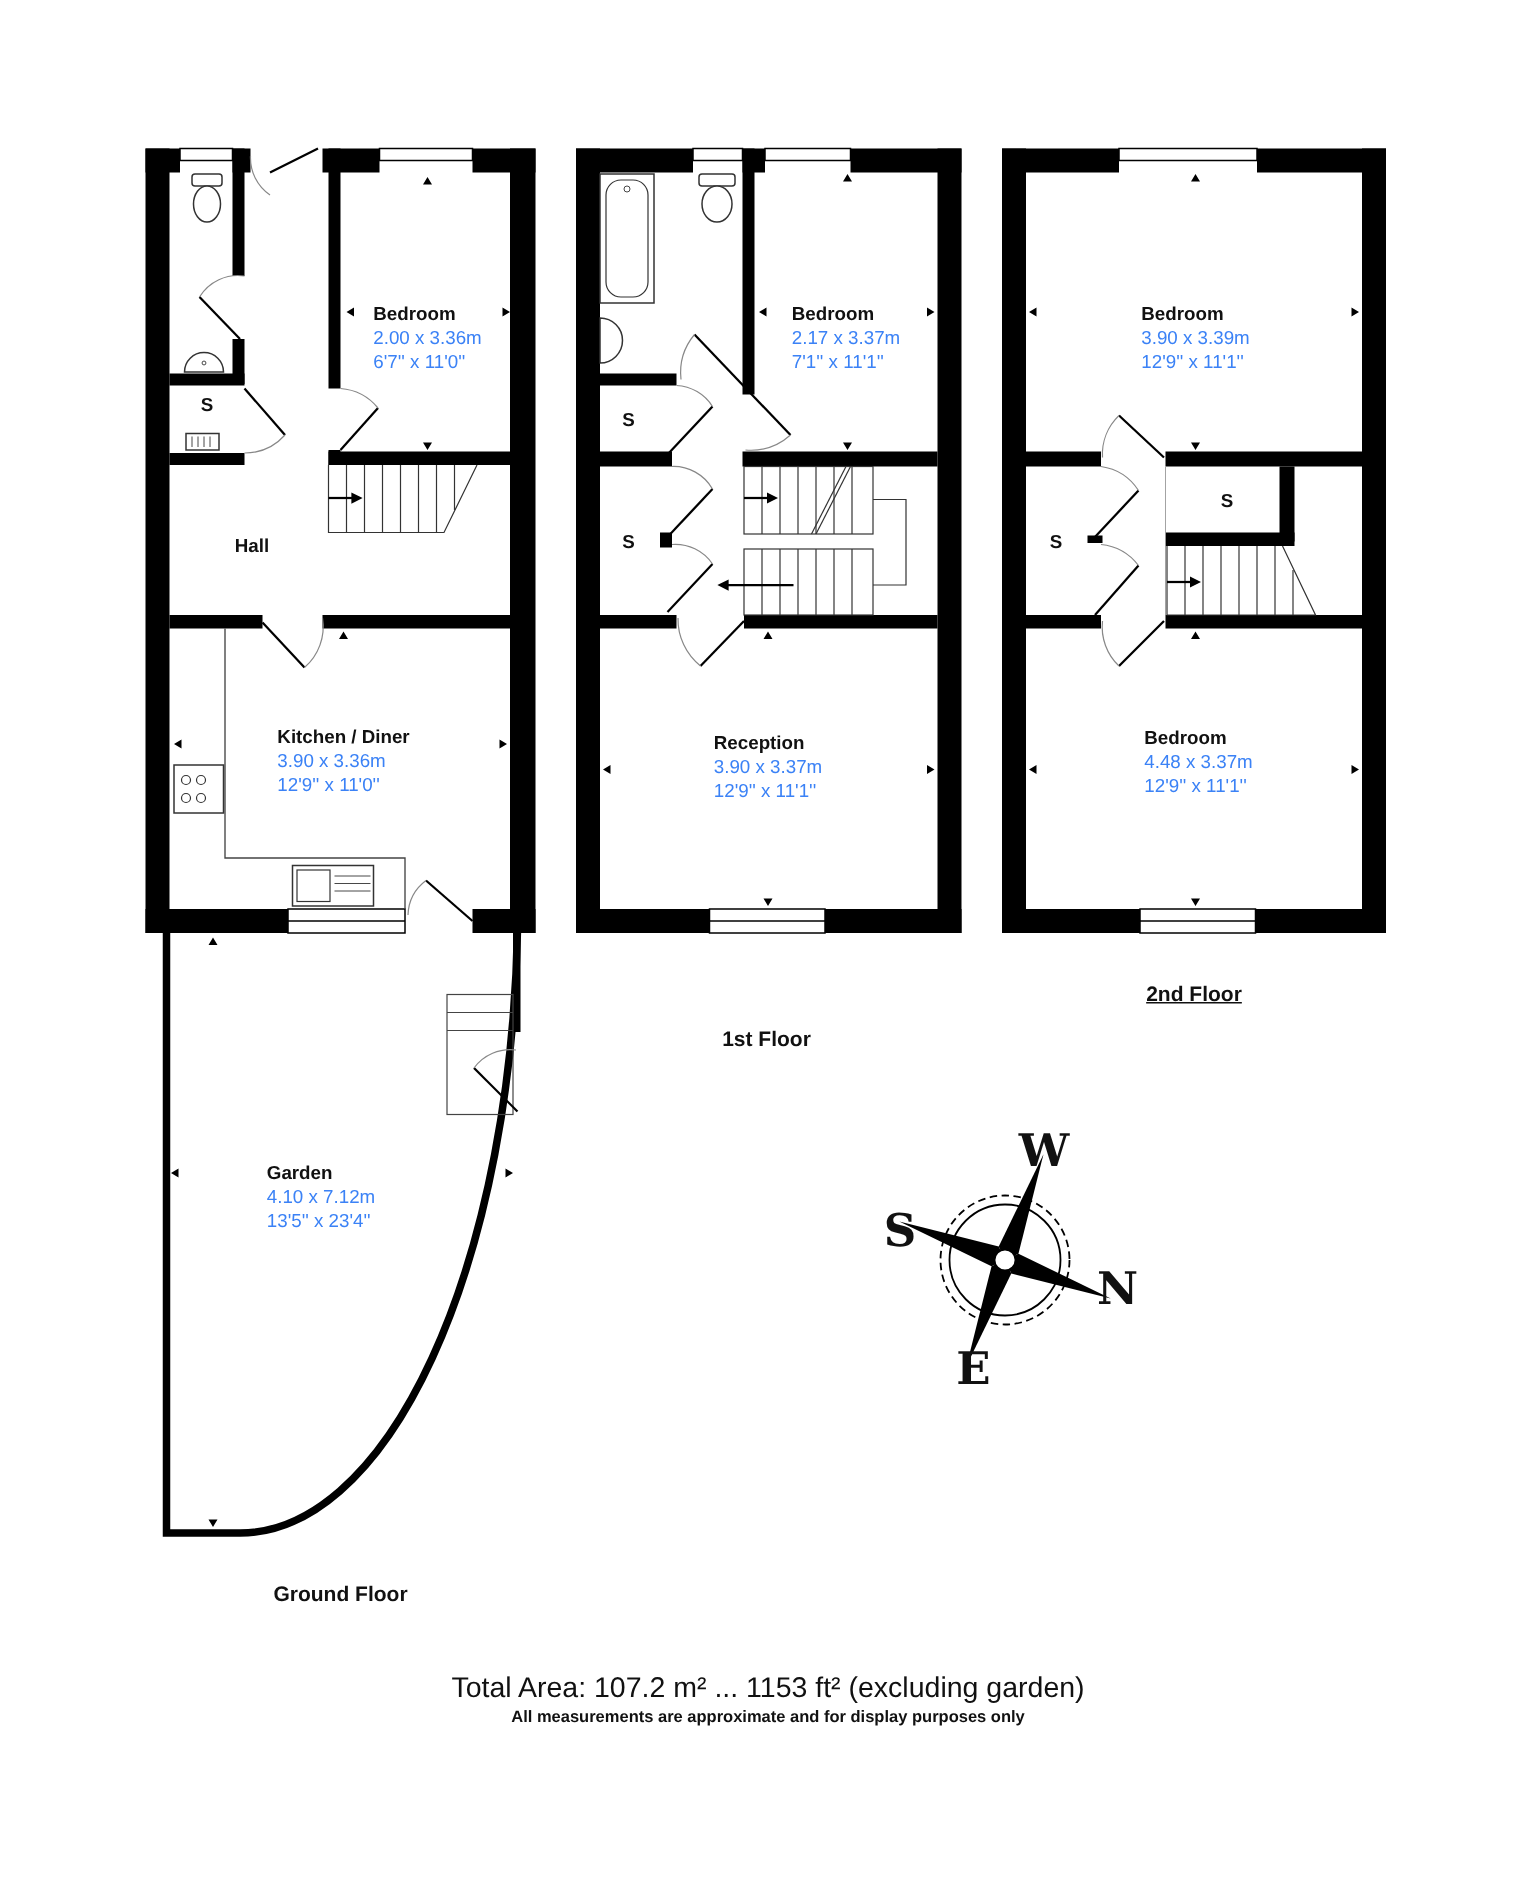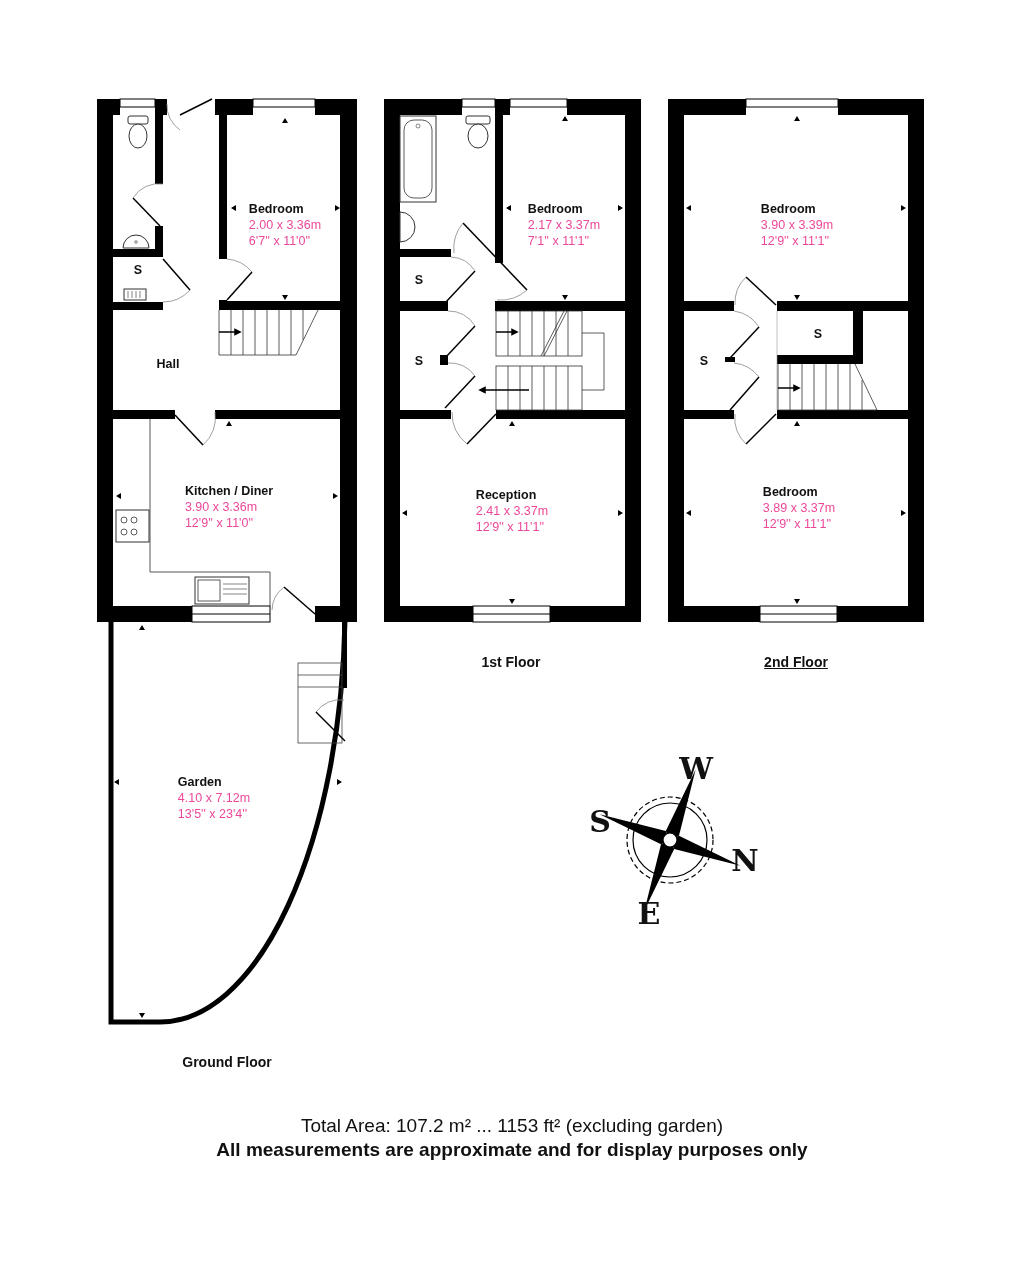--- a/index.html
+++ b/index.html
@@ -1,26 +1,26 @@
 <!DOCTYPE html>
 <html><head>
 <meta charset="utf-8">
 <style>
   html, body { margin:0; padding:0; background:#ffffff; }
   body { width:1024px; height:1265px; position:relative; overflow:hidden;
          font-family:"Liberation Sans", sans-serif; color:#111; }
   #plan { position:absolute; left:0; top:0; width:1024px; height:1265px; }
   .label { position:absolute; transform:translateX(-50%); white-space:nowrap; line-height:16px; }
   .room-name { font-weight:bold; font-size:12.5px; display:block; }
-  .room-dim { font-size:12.5px; display:block; color:#ec4899; }
+  .room-dim { font-size:12.5px; display:block; color:#3b82f6; }
   .s-label { position:absolute; font-weight:bold; font-size:12.5px; transform:translate(-50%,-50%); }
   .floor-title { position:absolute; font-weight:bold; font-size:14px; transform:translateX(-50%); white-space:nowrap; }
   .compass-letter { position:absolute; font-family:"DejaVu Serif", serif; font-weight:bold; font-size:30px; transform:translate(-50%,-50%); }
   .footer-area { position:absolute; left:512px; top:1115px; transform:translateX(-50%); font-size:19px; white-space:nowrap; }
-  .footer-disclaimer { position:absolute; left:512px; top:1139px; transform:translateX(-50%); font-size:19px; font-weight:bold; white-space:nowrap; }
+  .footer-disclaimer { position:absolute; left:512px; top:1139px; transform:translateX(-50%); font-size:11px; font-weight:bold; white-space:nowrap; }
 </style>
 </head>
 <body>
 
 <svg id="plan" viewBox="0 0 1024 1265" xmlns="http://www.w3.org/2000/svg">
   <defs>
     <marker id="ah" viewBox="0 0 10 10" refX="5" refY="5" markerWidth="5" markerHeight="5" orient="auto-start-reverse">
       <path d="M0,0 L10,5 L0,10 z" fill="#000"></path>
     </marker>
   </defs>
@@ -272,35 +272,35 @@
 <span class="s-label" style="left:138px; top:270px;">S</span>
 <div class="floor-title" style="left:227px; top:1054px;">Ground Floor</div>
 
 <div class="label" style="left:564px; top:201px;">
   <span class="room-name">Bedroom</span>
   <span class="room-dim">2.17 x 3.37m</span>
   <span class="room-dim">7'1'' x 11'1''</span>
 </div>
 <div class="label" style="left:512px; top:487px;">
   <span class="room-name">Reception</span>
-  <span class="room-dim">2.41 x 3.37m</span>
+  <span class="room-dim">3.90 x 3.37m</span>
   <span class="room-dim">12'9'' x 11'1''</span>
 </div>
 <span class="s-label" style="left:419px; top:280px;">S</span>
 <span class="s-label" style="left:419px; top:361px;">S</span>
-<div class="floor-title" style="left:511px; top:654px;">1st Floor</div>
+<div class="floor-title" style="left:511px; top:684px;">1st Floor</div>
 
 <div class="label" style="left:797px; top:201px;">
   <span class="room-name">Bedroom</span>
   <span class="room-dim">3.90 x 3.39m</span>
   <span class="room-dim">12'9'' x 11'1''</span>
 </div>
 <div class="label" style="left:799px; top:484px;">
   <span class="room-name">Bedroom</span>
-  <span class="room-dim">3.89 x 3.37m</span>
+  <span class="room-dim">4.48 x 3.37m</span>
   <span class="room-dim">12'9'' x 11'1''</span>
 </div>
 <span class="s-label" style="left:704px; top:361px;">S</span>
 <span class="s-label" style="left:818px; top:334px;">S</span>
 <div class="floor-title" style="left:796px; top:654px;text-decoration:underline;">2nd Floor</div>
 
 <span class="compass-letter" style="left:696px; top:768px;">W</span>
 <span class="compass-letter" style="left:745px; top:860px;">N</span>
 <span class="compass-letter" style="left:649px; top:913px;">E</span>
 <span class="compass-letter" style="left:600px; top:821px;">S</span>

